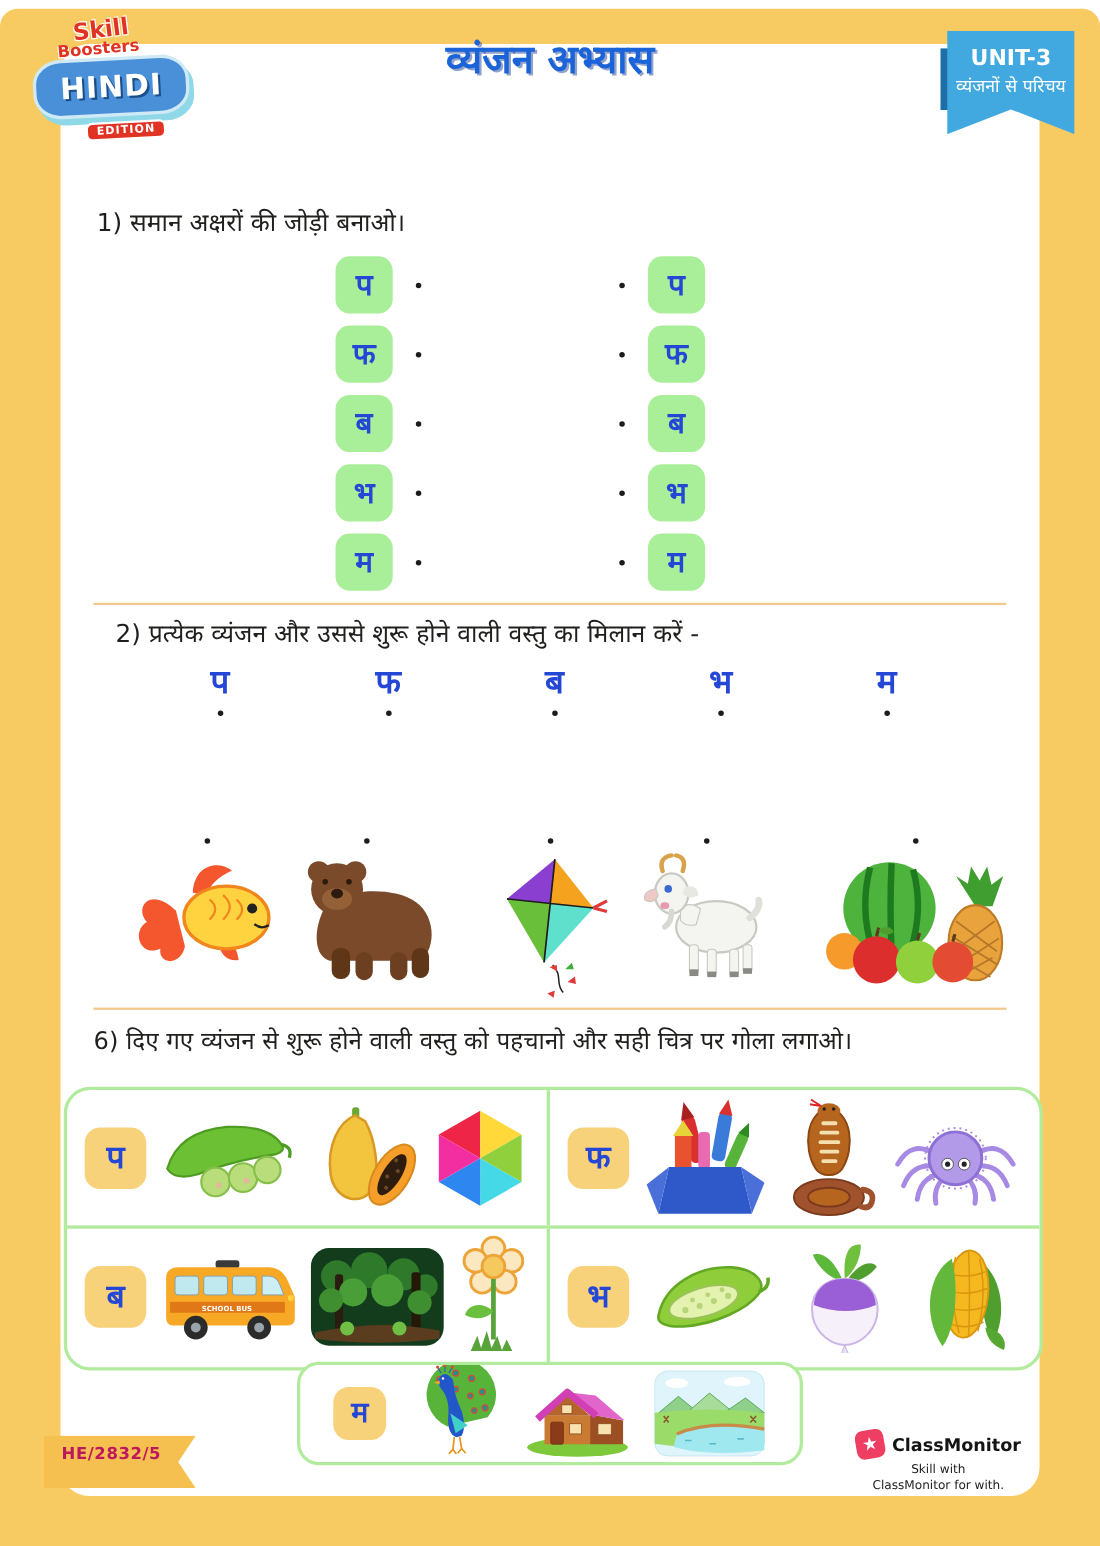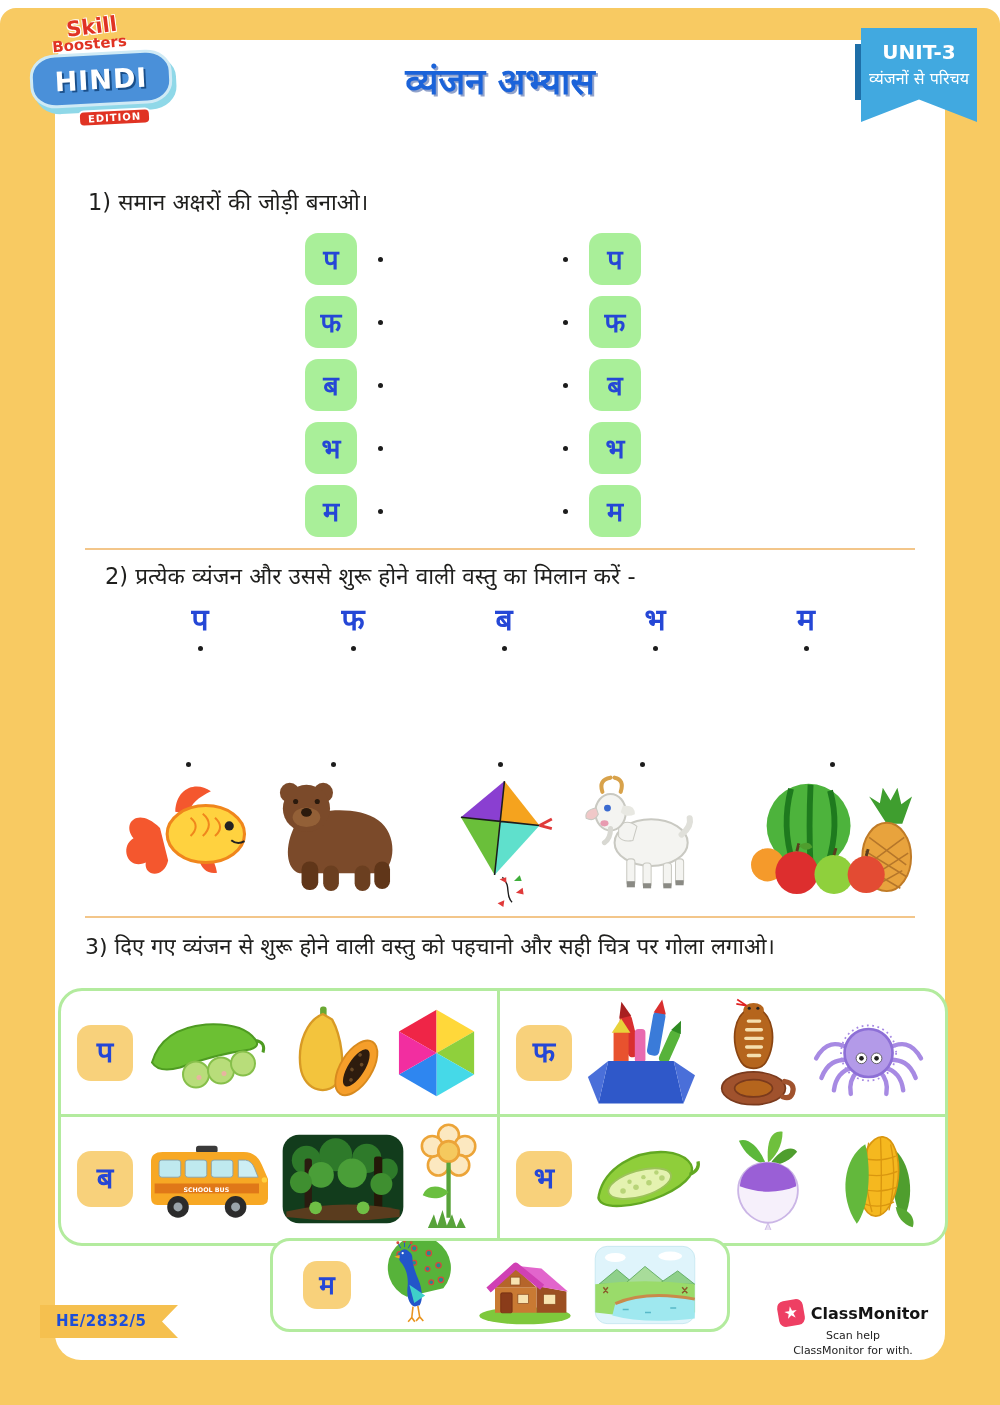--- a/index.html
+++ b/index.html
@@ -16,21 +16,21 @@
   .logo .hindi{color:#fff;font-weight:800;font-size:27px;letter-spacing:1px;text-shadow:2px 2px 0 #1a4f8a;}
   .logo .edition{display:inline-block;background:#e03323;border:2px solid #fff;border-radius:6px;color:#fff;font-size:10px;font-weight:800;letter-spacing:1px;padding:1px 8px;margin-left:52px;margin-top:-8px;position:relative;z-index:6;transform:rotate(-3deg);}
 
   
   .unit-fold{position:absolute;left:855px;top:44px;width:10px;height:56px;background:#1e6fa8;}
   .unit{position:absolute;left:861px;top:28px;width:116px;height:94px;background:#41a9e0;clip-path:polygon(0 0,100% 0,100% 100%,50% 76%,0 100%);text-align:center;color:#fff;}
   .unit .u1{font-weight:800;font-size:20px;margin-top:12px;}
   .unit .u2{font-size:16px;margin-top:3px;}
 
   
-  .title{position:absolute;left:280px;top:60px;width:440px;text-align:center;color:#1b63d9;font-weight:800;}
+  .title{position:absolute;left:280px;top:33px;width:440px;text-align:center;color:#1b63d9;font-weight:800;}
   .title .t1{font-size:36px;line-height:1.2;text-shadow:2px 2px 0 rgba(13,52,140,.45);}
   .title .t2{font-size:36px;line-height:1.25;text-shadow:2px 2px 0 rgba(13,52,140,.45);}
 
   .heading{position:absolute;color:#1f1f1d;font-size:22.5px;}
 
   
   .s1-list{position:absolute;left:305px;top:233px;width:336px;}
   .s1-row{display:flex;align-items:center;margin-bottom:11px;height:52px;}
   .gbox{width:52px;height:52px;background:#a9ef99;border-radius:13px;display:flex;align-items:center;justify-content:center;}
   .gbox span,.ybox span{color:#2547d6;font-weight:800;font-size:27px;line-height:1;}
@@ -54,21 +54,21 @@
   .g-cell{width:439px;display:flex;align-items:center;padding-left:16px;box-sizing:border-box;}
   .g-cell.left{border-right:3px solid #b3eb9e;}
   .ybox{width:56px;height:56px;background:#f8d17b;border-radius:14px;display:flex;align-items:center;justify-content:center;flex:0 0 auto;}
   .ybox span{font-size:29px;}
   .g-imgs{flex:1;display:flex;align-items:center;justify-content:space-around;padding:0 8px;}
   .mbox{position:absolute;left:270px;top:1238px;width:460px;height:94px;background:#fff;border:3px solid #b3eb9e;border-radius:20px;display:flex;align-items:center;justify-content:space-between;padding:0 30px;box-sizing:border-box;}
   .mbox .ybox{width:48px;height:48px;}
   .mbox .ybox span{font-size:26px;}
 
   
-  .he-ribbon{position:absolute;left:40px;top:1305px;width:138px;height:33px;background:#f5c04f;clip-path:polygon(0 0,100% 0,calc(100% - 16px) 50%,100% 100%,0 100%);color:#1d4ed8;font-weight:800;font-size:15px;line-height:33px;padding-left:16px;box-sizing:border-box;letter-spacing:.5px;}
+  .he-ribbon{position:absolute;left:40px;top:1305px;width:138px;height:48px;background:#f5c04f;clip-path:polygon(0 0,100% 0,calc(100% - 16px) 50%,100% 100%,0 100%);color:#be185d;font-weight:800;font-size:15px;line-height:33px;padding-left:16px;box-sizing:border-box;letter-spacing:.5px;}
   .cm{position:absolute;left:748px;top:1300px;width:210px;text-align:center;}
   .cm .row{display:flex;align-items:center;justify-content:center;gap:7px;}
   .cm .star{width:26px;height:26px;background:#ee3f63;border-radius:7px;transform:rotate(-10deg);display:flex;align-items:center;justify-content:center;color:#fff;font-size:16px;line-height:1;}
   .cm .brand{font-weight:800;font-size:16px;color:#141414;}
   .cm .scan{font-size:11px;color:#222;line-height:1.35;margin-top:3px;}
 
   svg{display:block;}
 </style>
 </head>
 <body>
@@ -245,21 +245,21 @@
       <circle cx="48" cy="100" r="22" fill="#dd2e2e"></circle>
       <circle cx="86" cy="102" r="20" fill="#8fd03c"></circle>
       <circle cx="119" cy="102" r="19" fill="#e34b33"></circle>
       <path d="M48,78 l2,-8 M86,82 l2,-7 M119,83 l2,-7" stroke="#5a3c1e" stroke-width="3"></path>
       <path d="M50,72 q10,-6 14,2 q-8,6 -14,-2 Z" fill="#4f9e2e"></path>
     </svg>
   </div>
 
   <div class="divider" style="top:916px;"></div>
 
-  <div class="heading" style="left:85px;top:930px;font-size:22px;">3) दिए गए व्यंजन से शुरू होने वाली वस्तु को पहचानो और सही चित्र पर गोला लगाओ।</div>
+  <div class="heading" style="left:85px;top:930px;font-size:22px;">6) दिए गए व्यंजन से शुरू होने वाली वस्तु को पहचानो और सही चित्र पर गोला लगाओ।</div>
 
   <div class="grid">
     <div class="g-row top">
       <div class="g-cell left">
         <div class="ybox">
             <span>प</span>
           </div>
         <div class="g-imgs">
           <svg width="125" height="86" viewBox="0 0 125 85">
             <path d="M8,52 Q18,18 62,14 Q100,12 112,30 Q116,36 106,39 Q70,44 36,57 Q15,63 8,52 Z" fill="#6cc033" stroke="#4e9b21" stroke-width="2"></path>
@@ -483,17 +483,17 @@
     </svg>
   </div>
 
   <div class="he-ribbon">HE/2832/5</div>
   <div class="cm">
     <div class="row">
       <span class="star">★</span>
       <span class="brand">ClassMonitor</span>
     </div>
     <div class="scan">
-      <div>Scan help</div>
+      <div>Skill with</div>
       <div>ClassMonitor for with.</div>
     </div>
   </div>
 </div>
 
 </body></html>

